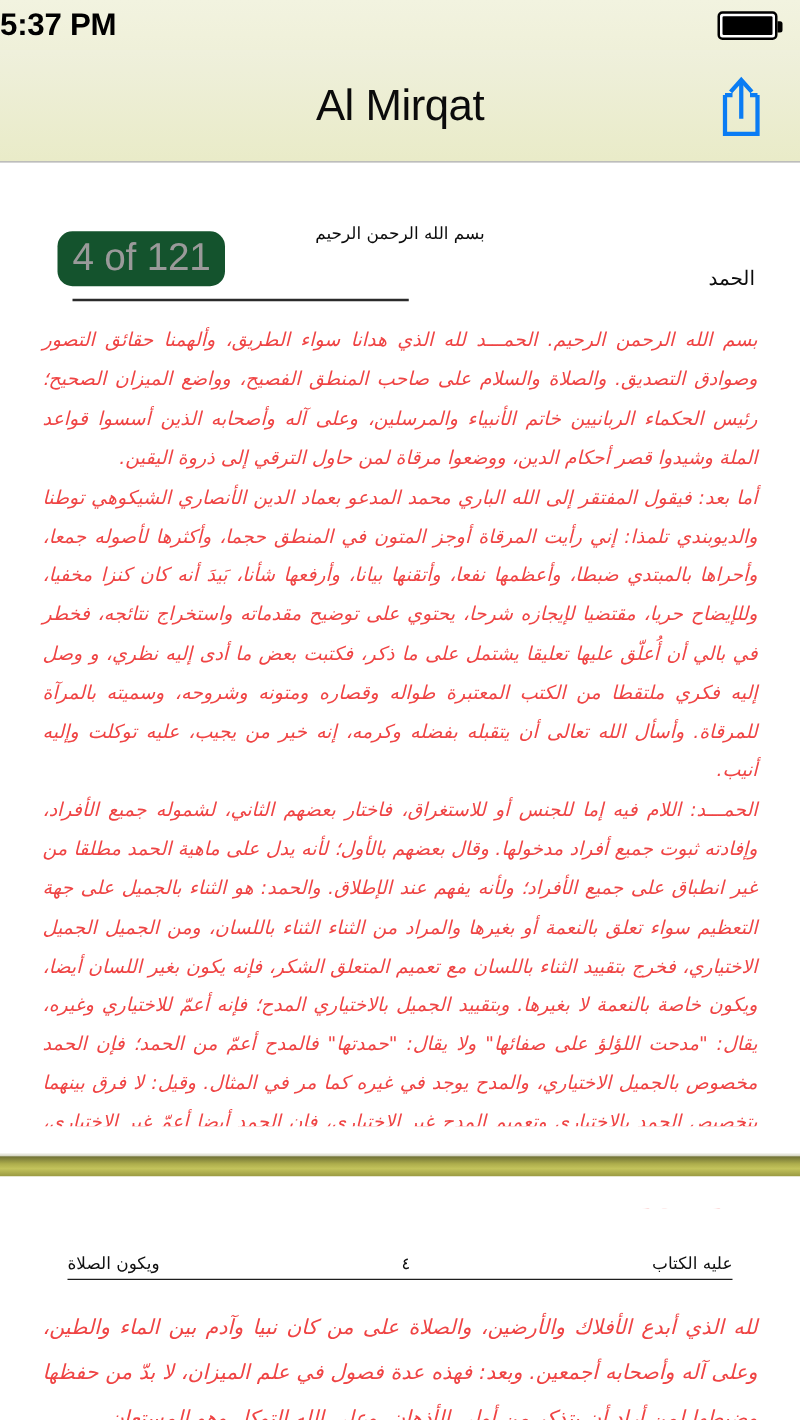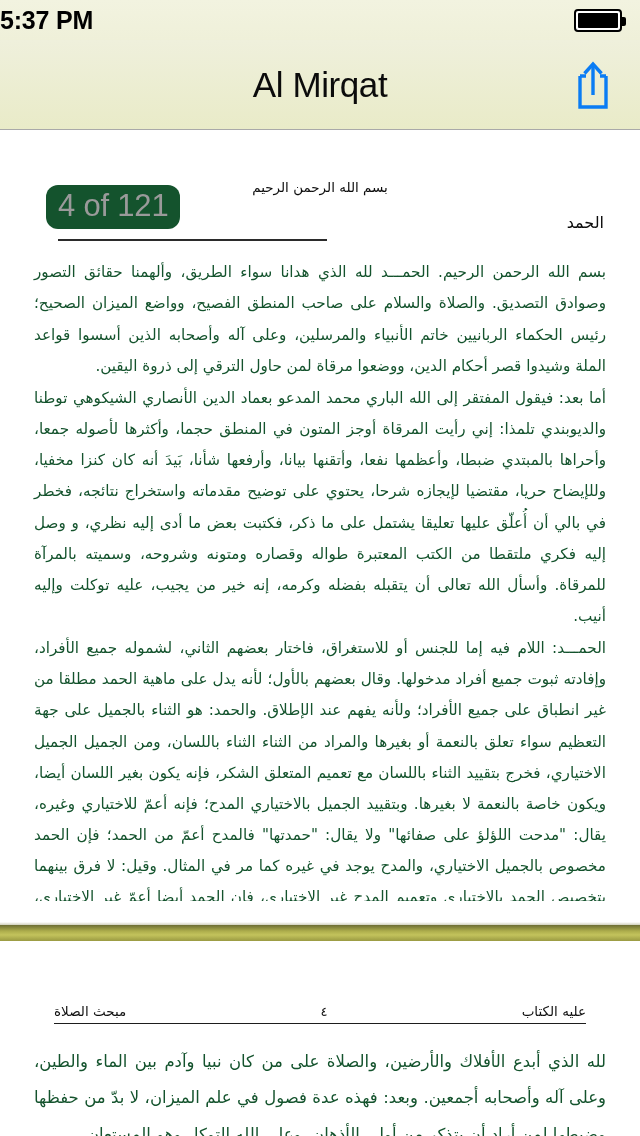--- a/index.html
+++ b/index.html
@@ -212,24 +212,25 @@
 
   .body-block {
     margin-top: 16px;
   }
   .para {
     direction: rtl;
     text-align: justify;
     text-align-last: right;
     font-size: 15.2px;
     line-height: 2.05;
-    color: #14532d;
+    color: #ef4444;
     margin: 0 0 1px 0;
     letter-spacing: 0.1px;
     font-family: "DejaVu Sans", "Liberation Sans", sans-serif;
+    font-style: italic;
   }
   .para.lead { text-indent: 0; }
 
   
   .page-gap {
     position: relative;
     height: 66px;
     background: #ffffff;
   }
   .separator-bar {
@@ -326,21 +327,21 @@
     </div>
 
     <div class="page-gap">
       <div class="separator-bar"></div>
     </div>
 
     <div class="page page-two">
       <div class="ar running-head">
         <span>عليه الكتاب</span>
         <span class="rh-center">٤</span>
-        <span>مبحث الصلاة</span>
+        <span>ويكون الصلاة</span>
       </div>
       <div class="head-rule"></div>
 
       <div class="body-block">
         <p class="ar para">لله الذي أبدع الأفلاك والأرضين، والصلاة على من كان نبيا وآدم بين الماء والطين، وعلى آله وأصحابه أجمعين. وبعد: فهذه عدة فصول في علم الميزان، لا بدّ من حفظها وضبطها لمن أراد أن يتذكر من أولي الأذهان، وعلى الله التوكل وهو المستعان.</p>
       </div>
 
     </div>
 
   </div>

